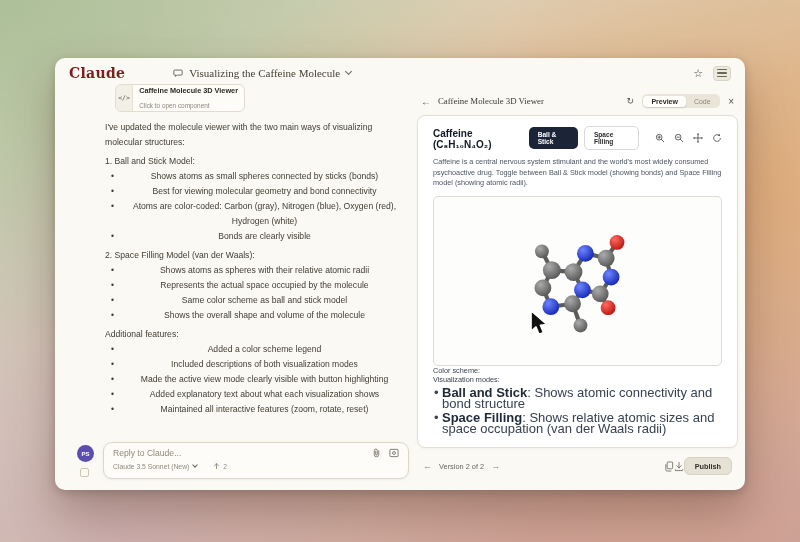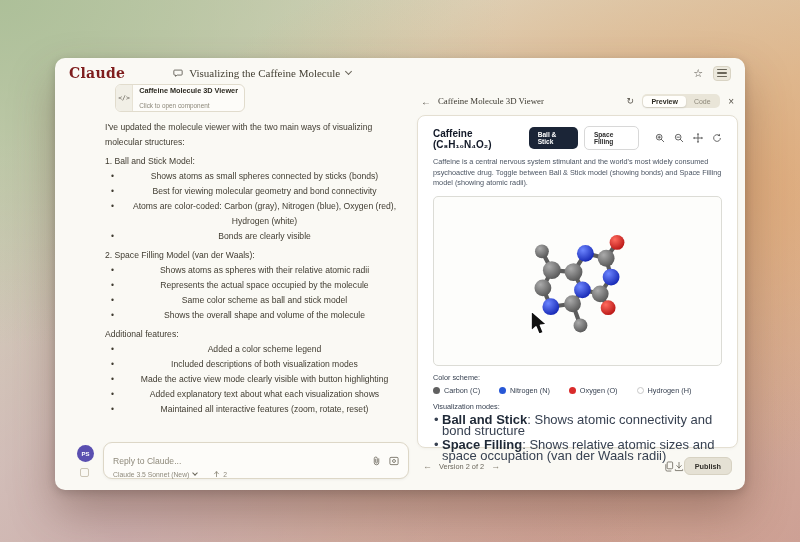--- a/index.html
+++ b/index.html
@@ -44,21 +44,21 @@
   .card-title { font-size:7.3px; font-weight:bold; color:#2c2a22; white-space:nowrap; }
   .card-sub { font-size:6.4px; color:#8d887a; white-space:nowrap; }
   .para { margin:4px 0; }
   .list-title { margin-top:4px; }
   ul.blt { list-style:none; margin-left:6px;text-align:center; }
   ul.blt li { padding-left:9px; position:relative; }
   ul.blt li::before { content:"•"; position:absolute; left:0; color:#403c31; }
 
   
   .composer { position:absolute; left:48px; top:384px; width:306px; height:37px; background:#fdfcf9;
-    border:1px solid #ddd7c7; border-radius:9px; box-shadow:0 1px 3px rgba(0,0,0,.05); padding:13px 9px 0 9px; }
+    border:1px solid #ddd7c7; border-radius:9px; box-shadow:0 1px 3px rgba(0,0,0,.05); padding:5px 9px 0 9px; }
   .composer-row1 { display:flex; align-items:center; }
   .composer input { border:none; outline:none; background:transparent; flex:1; font-family:"Liberation Sans",sans-serif; font-size:8.6px; color:#403c31; }
   .composer input::placeholder { color:#8f8a7c; }
   .composer-icons { display:flex; gap:8px; color:#6a665a; }
   .composer-row2 { display:flex; align-items:center; gap:4px; margin-top:4px; font-size:6.8px; color:#8f8a7c; }
   .badge-group { margin-left:12px; display:flex; align-items:center; gap:3px; }
   .avatar { position:absolute; left:22px; top:387px; width:17px; height:17px; border-radius:50%; background:#5a4fb0;
     color:#fff; font-size:6px; font-weight:bold; display:flex; align-items:center; justify-content:center; }
   .mini-square { position:absolute; left:25px; top:410px; width:9px; height:9px; border:1px solid #ccc6b6; border-radius:2px; }
 
@@ -78,21 +78,21 @@
     border:1px solid #e4dfd2; border-radius:8px; padding:10px 15px; box-shadow:0 1px 3px rgba(0,0,0,.04); }
   .v-title-row { display:flex; align-items:flex-end; }
   .v-title { font-size:10px; font-weight:bold; color:#111827; }
   .v-buttons { margin-left:auto; display:flex; gap:6px; align-items:center; }
   .btn-dark { background:#1b2537; color:#fff; font-size:6.6px; font-weight:bold; padding:4px 9px; border-radius:5px; }
   .btn-light { background:#fff; color:#2b2b2b; font-size:6.6px; font-weight:bold; padding:4px 9px; border-radius:5px; border:1px solid #d8d8d8; }
   .tool-icons { display:flex; gap:9px; margin-left:10px; color:#4b4b4b; align-items:center; }
   .v-desc { margin-top:7px; font-size:7.3px; line-height:10.5px; color:#4b5563; }
   .mol-box { margin-top:7px; height:170px; border:1px solid #dcdcd6; border-radius:5px; background:#fdfdfb; position:relative; overflow:hidden; }
   .mol-box svg { width:100%; height:100%; display:block; }
-  .legend-label, .modes-label { margin-top:7px; font-size:7.3px; color:#374151; }
+  .legend-label, .modes-label { font-size:7.3px; color:#374151; }
   .legend-row { margin-top:4px; display:flex; gap:19px; align-items:center; }
   .legend-item { display:flex; align-items:center; gap:4px; font-size:7.3px; color:#374151; }
   .dot { width:7px; height:7px; border-radius:50%; }
   .dot.light { border:1px solid #c8c8c8; }
   .mode-line { margin-top:3px; font-size:13px; line-height:11px; color:#374151; padding-left:9px; position:relative; }
   .mode-line::before { content:"•"; position:absolute; left:1px; }
   .mode-line b { color:#1f2937; }
 
   .art-footer { position:absolute; left:4px; right:4px; top:364px; height:24px; display:flex; align-items:center; padding:0 6px; color:#6b675c; }
   .ver-group { display:flex; align-items:center; gap:7px; font-size:7.4px; }
@@ -278,38 +278,20 @@
             <circle cx="138" cy="130" r="7" fill="url(#grad-C)"></circle>
             <circle cx="140" cy="94" r="8.5" fill="url(#grad-N)"></circle>
             <circle cx="158" cy="98" r="8.5" fill="url(#grad-C)"></circle>
             <circle cx="166" cy="112" r="7.5" fill="url(#grad-O)"></circle>
             <circle cx="169" cy="81" r="8.5" fill="url(#grad-N)"></circle>
             <path d="M88 115 L88 136 L93 131.5 L96 139 L100.5 137 L97.5 129.8 L104 129 Z" fill="#111" stroke="#fff" stroke-width="1.6" stroke-linejoin="round"></path>
           </svg>
       </div>
 
       <div class="legend-label">Color scheme:</div>
-      <div class="legend-row">
-        <span class="legend-item">
-            <span class="dot" style="background: rgb(96, 96, 96);"></span>
-            <span>Carbon (C)</span>
-          </span>
-        <span class="legend-item">
-            <span class="dot" style="background: rgb(39, 87, 214);"></span>
-            <span>Nitrogen (N)</span>
-          </span>
-        <span class="legend-item">
-            <span class="dot" style="background: rgb(217, 43, 43);"></span>
-            <span>Oxygen (O)</span>
-          </span>
-        <span class="legend-item">
-            <span class="dot light" style="background: rgb(255, 255, 255);"></span>
-            <span>Hydrogen (H)</span>
-          </span>
-      </div>
 
       <div class="modes-label">Visualization modes:</div>
       <div class="mode-line"><b>Ball and Stick</b><span>: Shows atomic connectivity and bond structure</span></div>
       <div class="mode-line"><b>Space Filling</b><span>: Shows relative atomic sizes and space occupation (van der Waals radii)</span></div>
     </div>
 
     <div class="art-footer">
       <div class="ver-group">
         <span class="ver-arrow">←</span>
         <span>Version 2 of 2</span>

